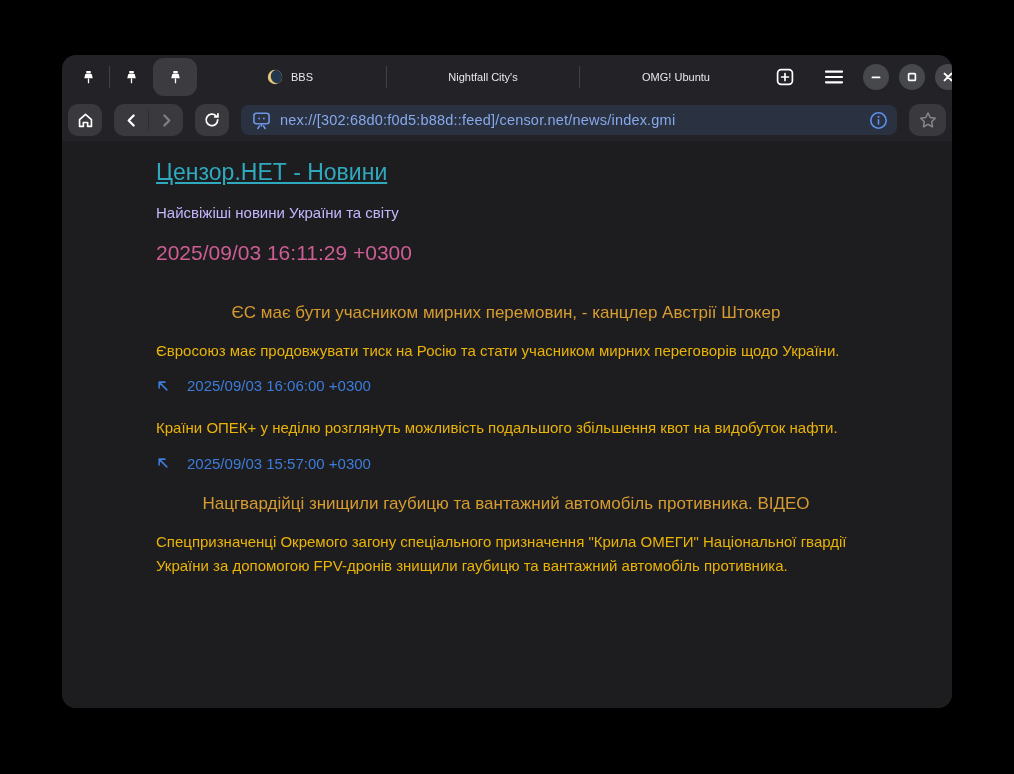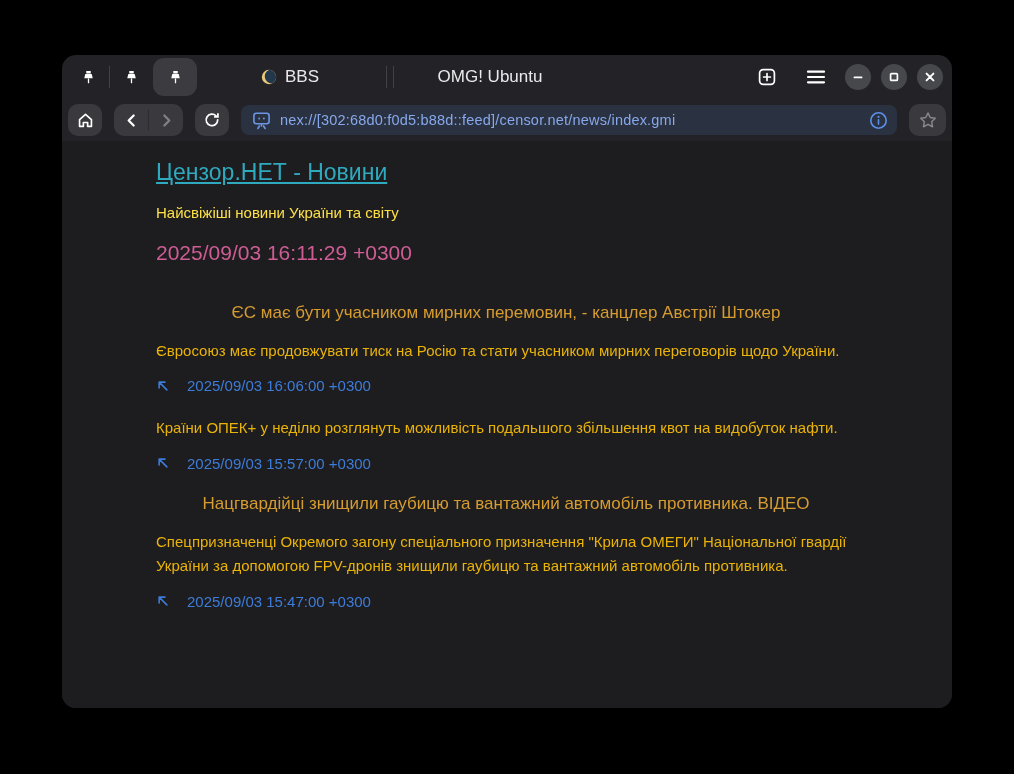--- a/index.html
+++ b/index.html
@@ -9,21 +9,21 @@
   .window { position: absolute; left: 62px; top: 55px; width: 890px; height: 653px;
             background: #232327; border-radius: 14px; overflow: hidden; }
 
   
   .tabbar { height: 44px; display: flex; align-items: center; padding: 0 9px 0 8px; }
   .pin-btn { width: 36px; height: 36px; border-radius: 11px; display: flex;
              align-items: center; justify-content: center; flex: 0 0 auto; cursor: default; }
   .pin-btn.active { background: #3b3b40; width: 44px; height: 38px; margin-left: 4px; }
   .tab-divider { width: 1px; height: 22px; background: #414146; flex: 0 0 auto; margin: 0 3px; }
   .tab { width: 186px; height: 100%; display: flex; align-items: center; justify-content: center;
-         gap: 8px; color: #e9e9ec; font-size: 17px; flex: 0 0 auto; white-space: nowrap; }
+         gap: 8px; color: #e9e9ec; font-size: 11px; flex: 0 0 auto; white-space: nowrap; }
   .ctl-btn { width: 32px; height: 32px; display: flex; align-items: center; justify-content: center;
              flex: 0 0 auto; }
   .circle-btn { width: 26px; height: 26px; border-radius: 50%; background: #47484c;
                 display: flex; align-items: center; justify-content: center; flex: 0 0 auto; }
 
   
   .toolbar { height: 42px; display: flex; align-items: center; padding: 0 6px; gap: 12px; }
   .tool-btn { width: 34px; height: 32px; background: #3a3a3e; border-radius: 10px;
               display: flex; align-items: center; justify-content: center; flex: 0 0 auto; }
   .nav-pill { width: 69px; height: 32px; background: #3a3a3e; border-radius: 10px;
@@ -34,21 +34,21 @@
              display: flex; align-items: center; padding: 0 9px 0 10px; gap: 8px; min-width: 0; }
   .url-text { flex: 1 1 auto; color: #87a8ea; font-size: 14.5px; white-space: nowrap;
               overflow: hidden; letter-spacing: .2px; }
   .star-btn { width: 37px; height: 32px; background: #3a3a3e; border-radius: 10px;
               display: flex; align-items: center; justify-content: center; flex: 0 0 auto; }
 
   
   .content { height: 567px; background: #1d1d20; padding: 12px 56px 0 94px; overflow: hidden; }
   .col { max-width: 700px; }
   .page-title { color: #2fa9be; font-size: 23px; font-weight: 500; margin: 6px 0 18px; text-decoration: underline; }
-  .subtitle { color: #fde047; font-size: 15px; margin: 0 0 20px; }
+  .subtitle { color: #c4b5fd; font-size: 15px; margin: 0 0 20px; }
   .time-heading { color: #cd5d93; font-size: 21px; font-weight: 500; margin: 0 0 38px; }
   .article-title { color: #d79c2f; font-size: 17px; font-weight: 500; margin: 0 0 16px; text-align: center; }
   .article-summary { color: #eab308; font-size: 15px; line-height: 1.63; margin: 0 0 14px; }
   .article-link { display: flex; align-items: center; gap: 17px; color: #3d7cd8;
                   font-size: 15px; margin: 0 0 22px; cursor: pointer; }
   .icon { display: inline-flex; align-items: center; justify-content: center; }
 </style>
 </head>
 <body>
 
@@ -93,20 +93,23 @@
                 <circle cx="8" cy="8" r="7.2"></circle>
               </clipPath>
             </defs>
           <circle cx="8" cy="8" r="7.2" fill="#e8c77b"></circle>
           <circle cx="11" cy="7.4" r="7.2" fill="#24384d" clip-path="url(#mc)"></circle>
         </svg>
       </span>
       <span>BBS</span>
     </div>
     <div class="tab-divider"></div>
+    <div class="tab">
+      <span>Nightfall City's</span>
+    </div>
     <div class="tab-divider"></div>
     <div class="tab">
       <span>OMG! Ubuntu</span>
     </div>
 
     <div class="ctl-btn" style="margin-left:auto;">
       <span class="icon">
         <svg width="20" height="20" viewBox="0 0 20 20" fill="none" stroke="#fff" stroke-width="1.7" stroke-linecap="round">
             <rect x="2.6" y="2.6" width="14.8" height="14.8" rx="3.6"></rect>
             <path d="M10 6.6v6.8M6.6 10h6.8"></path>
@@ -230,24 +233,16 @@
                 <path d="M3.6 3.6h6.6M3.6 3.6v6.6M3.6 3.6l8.8 8.8"></path>
               </svg>
           </span>
           <span>2025/09/03 15:57:00 +0300</span>
         </div>
       </div>
 
       <div>
         <h3 class="article-title">Нацгвардійці знищили гаубицю та вантажний автомобіль противника. ВІДЕО</h3>
         <p class="article-summary">Спецпризначенці Окремого загону спеціального призначення "Крила ОМЕГИ" Національної гвардії України за допомогою FPV-дронів знищили гаубицю та вантажний автомобіль противника.</p>
-        <div class="article-link">
-          <span class="icon">
-            <svg width="14" height="14" viewBox="0 0 16 16" fill="none" stroke="#3d7cd8" stroke-width="1.8" stroke-linecap="round" stroke-linejoin="round">
-                <path d="M3.6 3.6h6.6M3.6 3.6v6.6M3.6 3.6l8.8 8.8"></path>
-              </svg>
-          </span>
-          <span>2025/09/03 15:47:00 +0300</span>
-        </div>
       </div>
     </div>
   </div>
 </div>
 
 </body></html>

